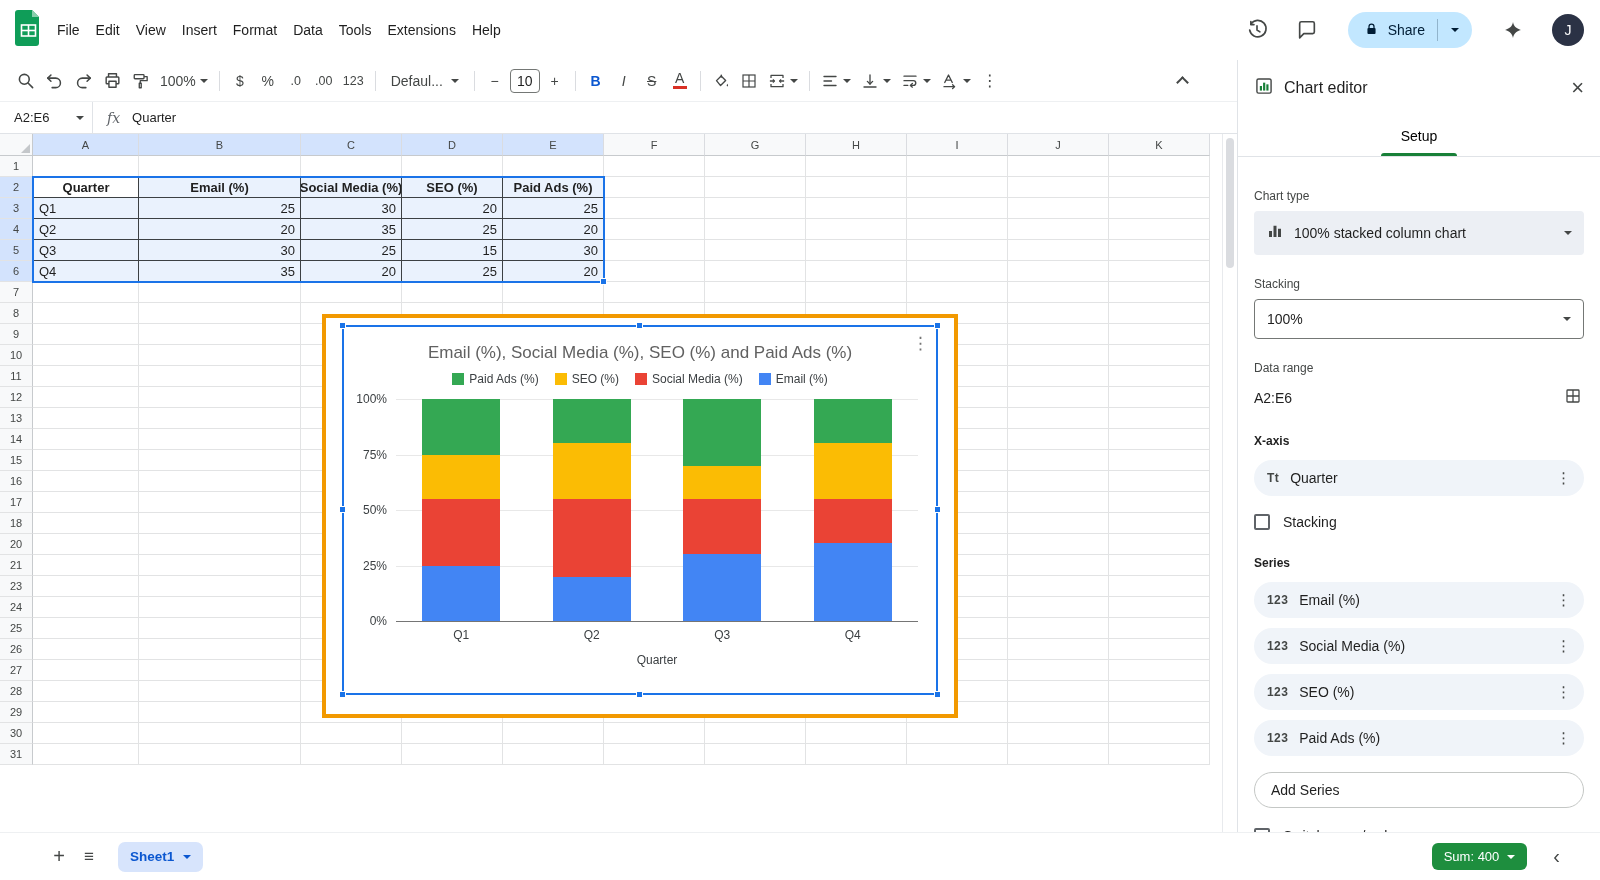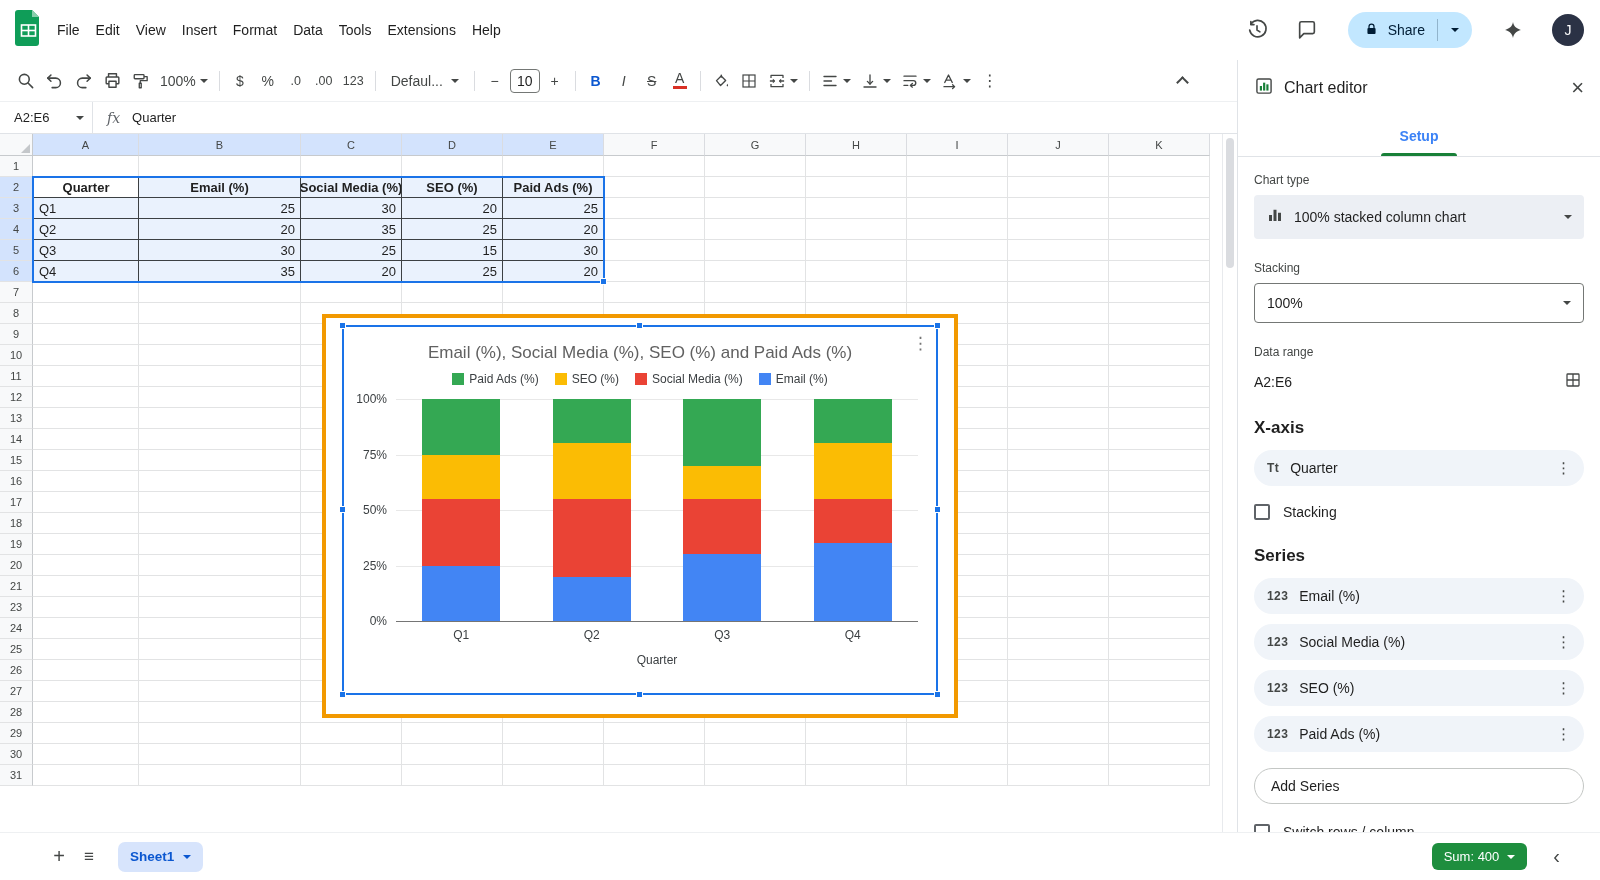--- a/index.html
+++ b/index.html
@@ -104,31 +104,31 @@
   .xlab { width:78px; text-align:center; font-size:12px; color:#3c4043; }
   #x-title { margin:11px 18px 0 52px; text-align:center; font-size:12px; color:#3c4043; }
 
   
   .panel { width:363px; border-left:1px solid #e0e3e7; background:#fff; display:flex; flex-direction:column; overflow:hidden; }
   .panel-header { height:56px; display:flex; align-items:center; gap:10px; padding:0 16px; flex:none; }
   .panel-title { font-size:16px; color:#1f1f1f; flex:1; }
   .panel-close { font-size:22px; color:#444746; line-height:22px; }
   .tabs { display:flex; border-bottom:1px solid #e0e3e7; flex:none; }
   .tab { flex:1; height:40px; display:flex; align-items:center; justify-content:center; position:relative; font-size:14px; color:#444746; }
-  .tab.active { color:#3b82f6; font-weight:bold; }
+  .tab.active { color:#000000; font-weight:normal; }
   .tab-underline { position:absolute; bottom:0; left:50%; transform:translateX(-50%); width:76px; height:3px; background:#188038; border-radius:3px 3px 0 0; }
   .panel-body { padding:0 16px; flex:1; overflow:hidden; }
   .f-label { font-size:12px; color:#444746; }
-  .mt16{margin-top:16px}.mt22{margin-top:22px}
+  .mt16{margin-top:32px}.mt22{margin-top:22px}
   .dd { display:flex; align-items:center; border-radius:4px; }
   .dd-filled { height:44px; background:#eceff4; margin-top:8px; padding:0 12px; gap:10px; }
   .dd-outlined { height:40px; border:1px solid #747775; margin-top:8px; padding:0 12px; }
   .dd-value { flex:1; font-size:14px; color:#1f1f1f; }
   .range-row { margin-top:12px; display:flex; align-items:center; justify-content:space-between; font-size:14px; color:#1f1f1f; padding-right:2px; }
-  .sec-h { margin-top:26px; font-size:17px; font-weight:bold; color:#1f1f1f; }
+  .sec-h { margin-top:26px; font-size:12px; font-weight:bold; color:#1f1f1f; }
   .pill { height:36px; background:#f0f4f9; border-radius:18px; margin-top:12px; display:flex; align-items:center; padding:0 8px 0 13px; gap:11px; }
   .pill-ic { font-size:12px; font-weight:bold; color:#444746; letter-spacing:.4px; }
   .pill-lb { flex:1; font-size:14px; color:#1f1f1f; }
   .dots { color:#444746; font-size:15px; padding:0 5px; }
   .check-row { display:flex; align-items:center; gap:13px; margin-top:18px; }
   .checkbox { width:16px; height:16px; border:2px solid #5f6368; border-radius:2px; flex:none; }
   .check-label { font-size:14px; color:#1f1f1f; }
   .series-row { margin-top:10px; }
   #series-list .series-row:first-child { margin-top:12px; }
   .add-series { height:36px; border:1px solid #c4c7c5; border-radius:18px; margin-top:16px; display:flex; align-items:center; padding:0 16px; font-size:14px; color:#1f1f1f; }
@@ -624,34 +624,20 @@
               <div class="cell" style="width: 101px;"></div>
               <div class="cell" style="width: 101px;"></div>
               <div class="cell" style="width: 101px;"></div>
               <div class="cell" style="width: 101px;"></div>
               <div class="cell" style="width: 101px;"></div>
               <div class="cell" style="width: 101px;"></div>
               <div class="cell" style="width: 101px;"></div>
             </div>
             <div class="grid-row">
               <div class="row-num">18</div>
-              <div class="cell" style="width: 106px;"></div>
-              <div class="cell" style="width: 162px;"></div>
-              <div class="cell" style="width: 101px;"></div>
-              <div class="cell" style="width: 101px;"></div>
-              <div class="cell" style="width: 101px;"></div>
-              <div class="cell" style="width: 101px;"></div>
-              <div class="cell" style="width: 101px;"></div>
-              <div class="cell" style="width: 101px;"></div>
-              <div class="cell" style="width: 101px;"></div>
-              <div class="cell" style="width: 101px;"></div>
-              <div class="cell" style="width: 101px;"></div>
-            </div>
-            <div class="grid-row">
-              <div class="row-num">19</div>
               <div class="cell" style="width: 106px;"></div>
               <div class="cell" style="width: 162px;"></div>
               <div class="cell" style="width: 101px;"></div>
               <div class="cell" style="width: 101px;"></div>
               <div class="cell" style="width: 101px;"></div>
               <div class="cell" style="width: 101px;"></div>
               <div class="cell" style="width: 101px;"></div>
               <div class="cell" style="width: 101px;"></div>
               <div class="cell" style="width: 101px;"></div>
               <div class="cell" style="width: 101px;"></div>

